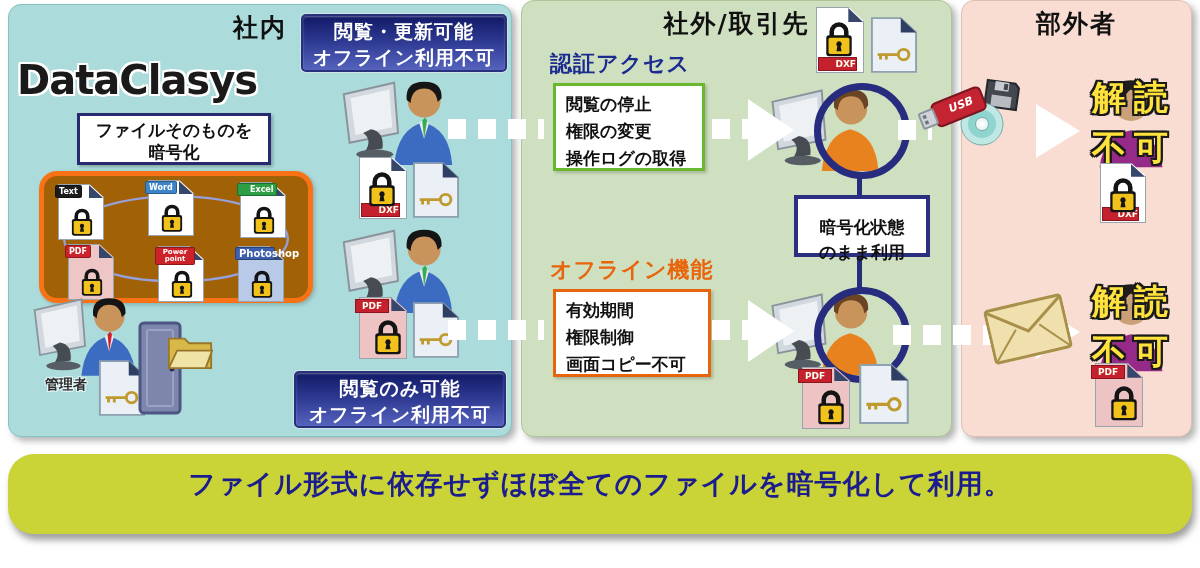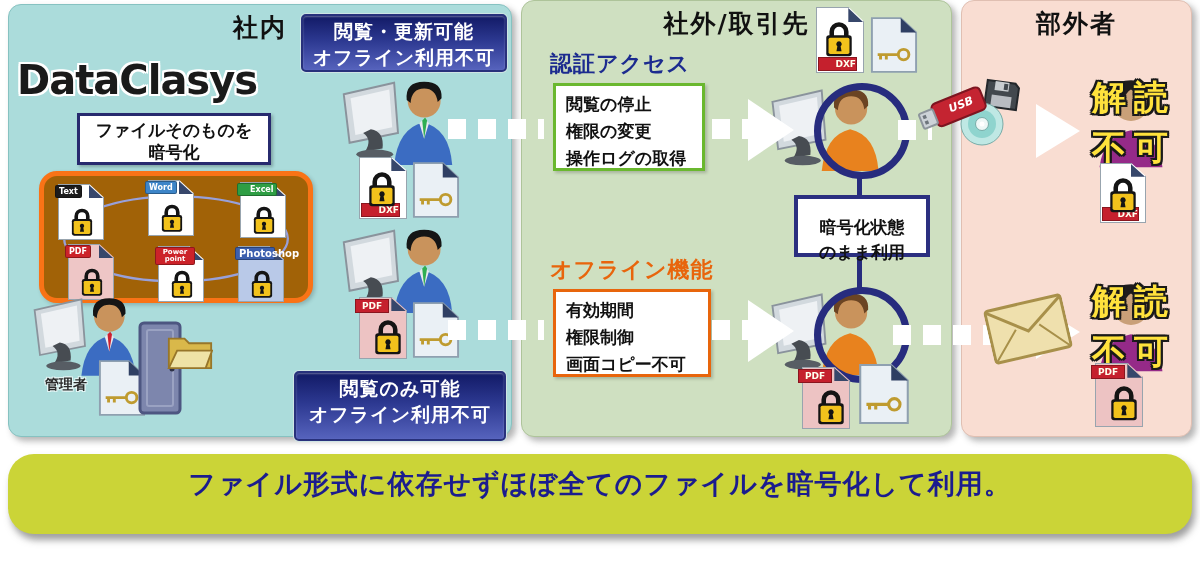--- a/index.html
+++ b/index.html
@@ -53,21 +53,21 @@
   .icon{position:absolute;}
   .icon svg{width:100%;height:100%;display:block;}
 
   .admin-label{position:absolute;left:36px;top:371px;font-size:14px;font-weight:bold;color:#2b2b2b;
     text-shadow:1px 1px 0 #e8f6f6,-1px -1px 0 #e8f6f6,1px -1px 0 #e8f6f6,-1px 1px 0 #e8f6f6;}
 
   .badge{position:absolute;background:linear-gradient(180deg,#121a66 0%,#2c3890 45%,#5663bd 100%);
     border:2px solid #28317c;border-radius:5px;box-shadow:0 0 0 1px #cfe4e4, inset 0 1px 2px rgba(255,255,255,.35);
     color:#fff;font-weight:800;font-size:19px;line-height:26px;text-align:center;padding-top:2px;letter-spacing:1px;}
   #badge-top{left:292px;top:9px;width:206px;height:58px;}
-  #badge-bottom{left:285px;top:366px;width:212px;height:70px;}
+  #badge-bottom{left:285px;top:366px;width:212px;height:57px;}
 
   
   .sec-title{position:absolute;font-size:22px;font-weight:900;letter-spacing:1px;}
   #auth-title{left:28px;top:48px;color:#1c2b8f;}
   #offline-title{left:28px;top:254px;color:#e8650c;}
   .list-box{position:absolute;background:#fff;font-size:17px;font-weight:800;color:#111;line-height:27px;padding:5px 0 0 10px;box-shadow:2px 2px 3px rgba(0,0,0,.2);}
   #auth-box{left:31px;top:82px;width:152px;height:88px;border:3px solid #6ab82e;}
   #offline-box{left:31px;top:288px;width:158px;height:88px;border:3px solid #e8650c;}
   #enc-line{position:absolute;left:335px;top:174px;width:5px;height:118px;background:#272c7e;}
   #enc-box{position:absolute;left:272px;top:194px;width:136px;height:62px;background:#fff;border:4px solid #2b2f80;

